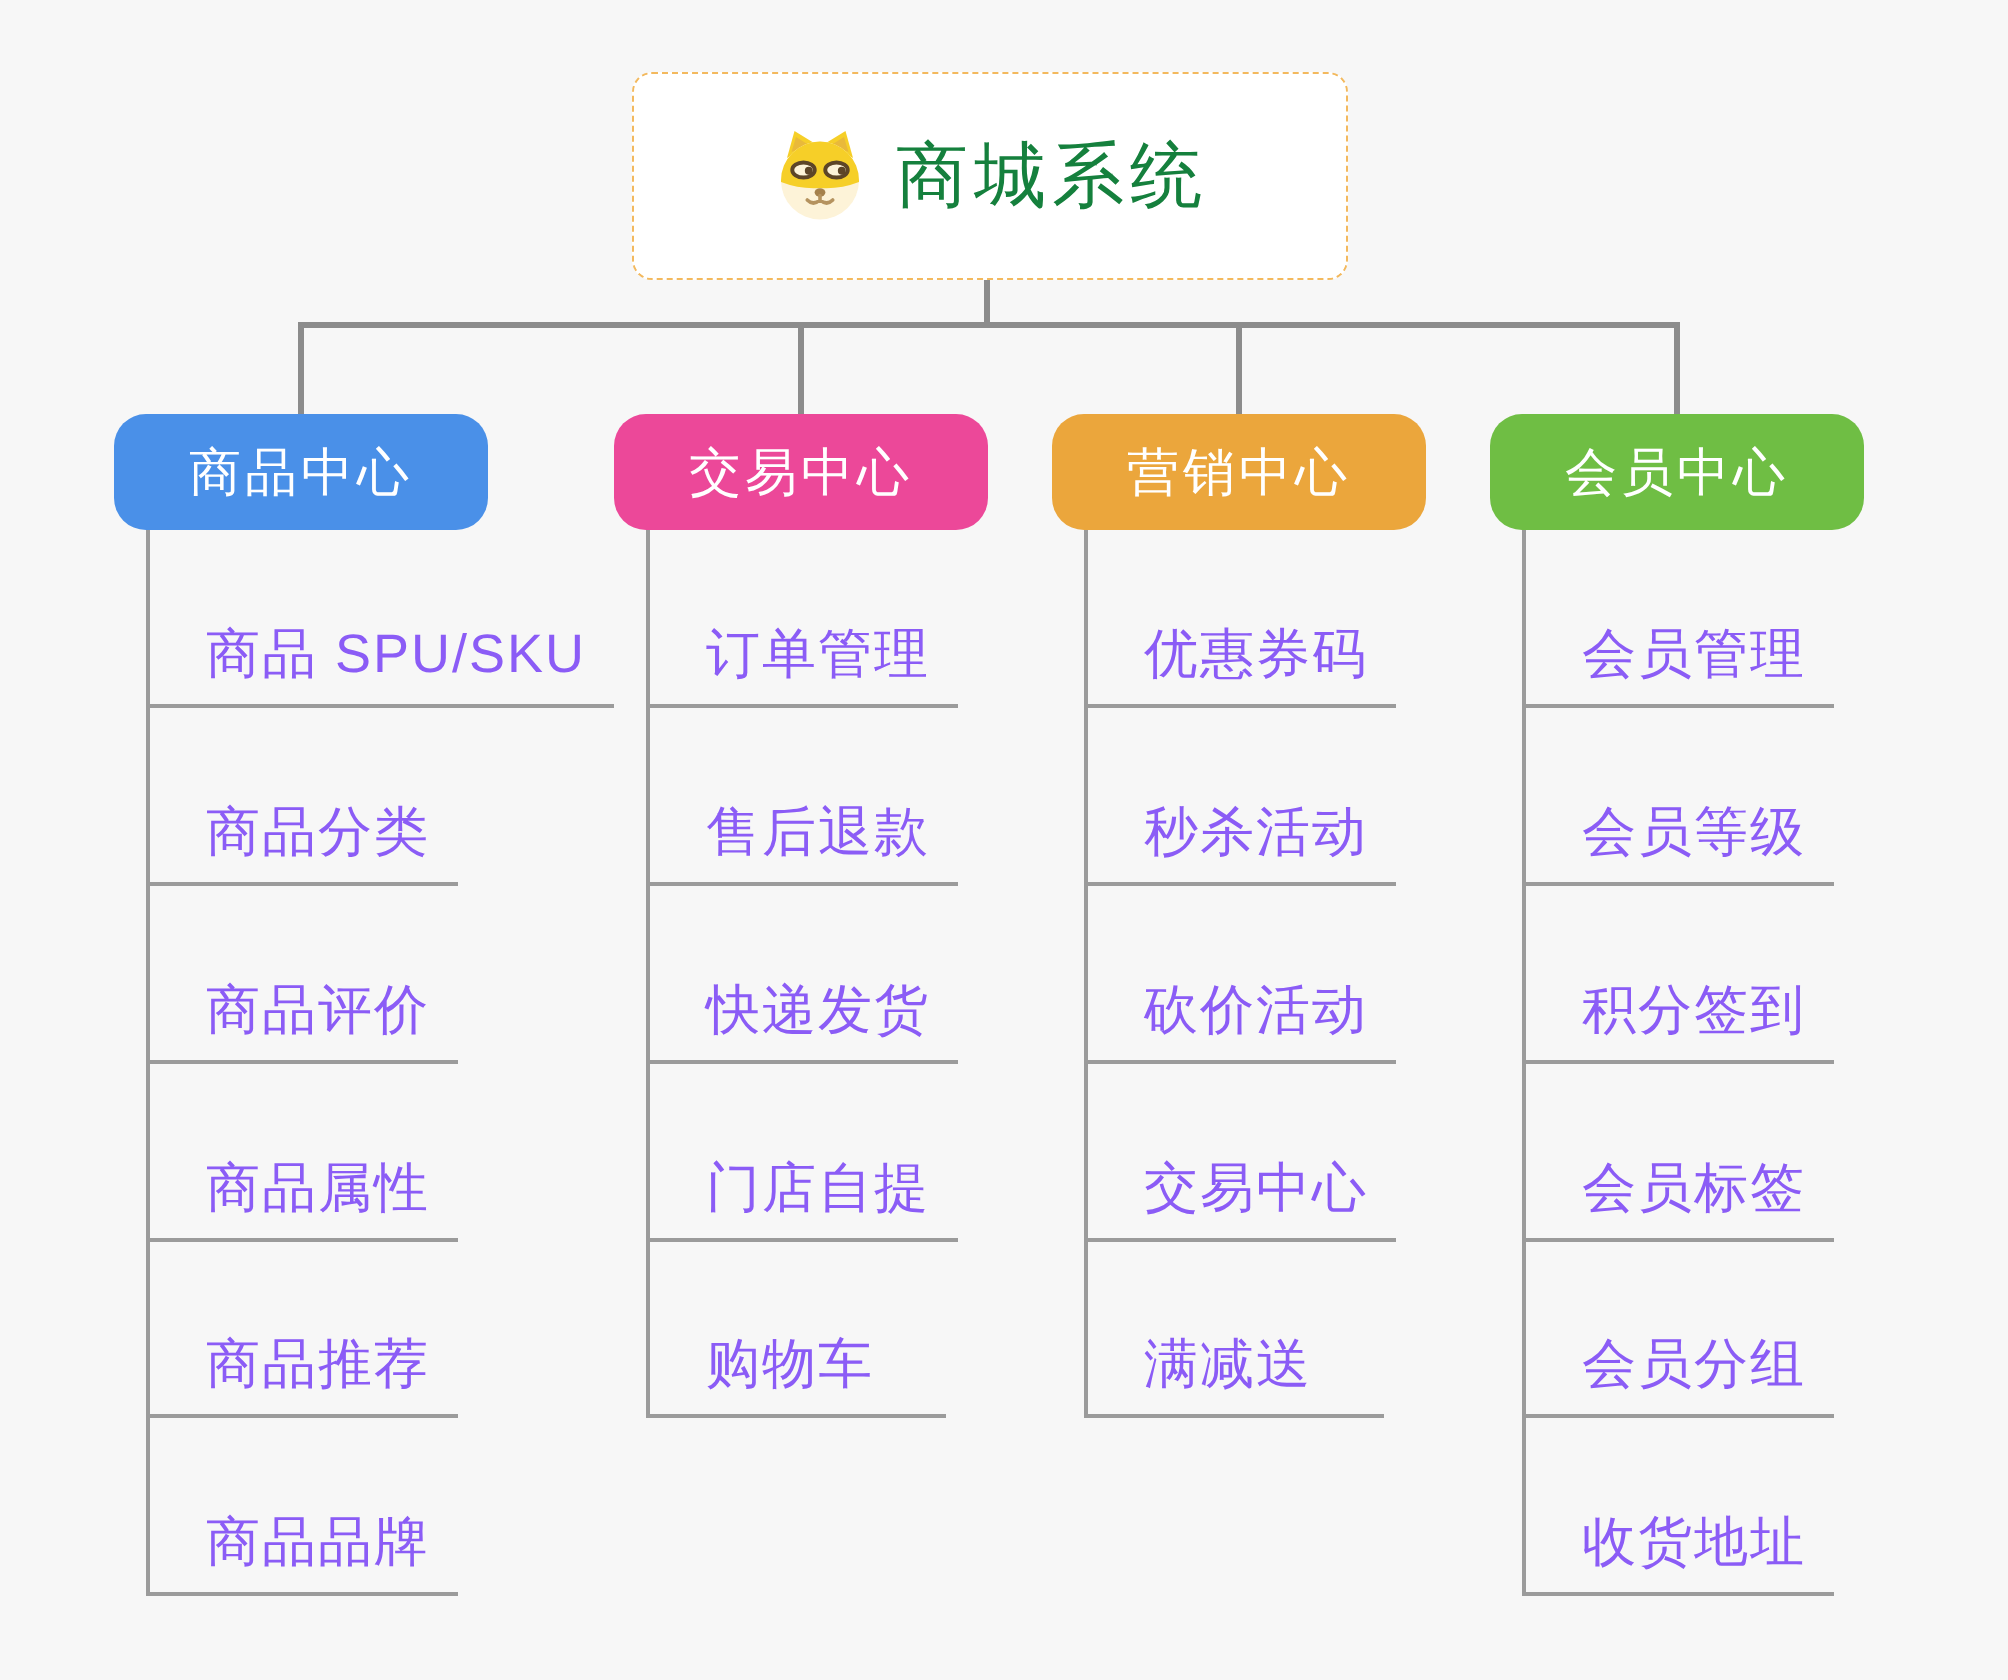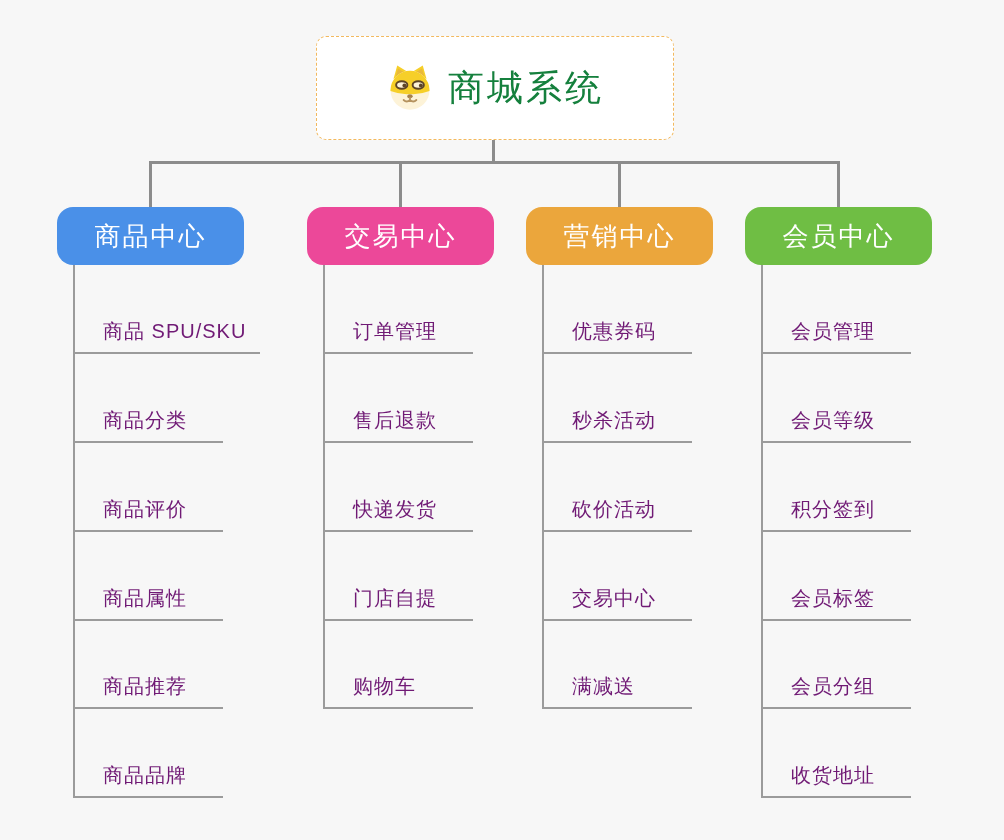--- a/index.html
+++ b/index.html
@@ -41,21 +41,21 @@
     border-left:2px solid #9b9b9b;
   }
   .leaf{
     height:88.9px;display:flex;align-items:flex-end;
     border-bottom:2px solid #9b9b9b;
     width:max-content;min-width:150px;
     padding:0 14px 0 30px;box-sizing:border-box;
     margin-left:-2px;
   }
   .leaf-text{
-    font-size:20px;color:#701a75;white-space:nowrap;
+    font-size:27px;color:#8b5cf6;white-space:nowrap;
     padding-bottom:7px;letter-spacing:1px;
   }
 </style>
 </head>
 <body>
 
 <div id="canvas">
 
   <div class="root">
     <svg width="48" height="48" viewBox="0 0 64 64">

